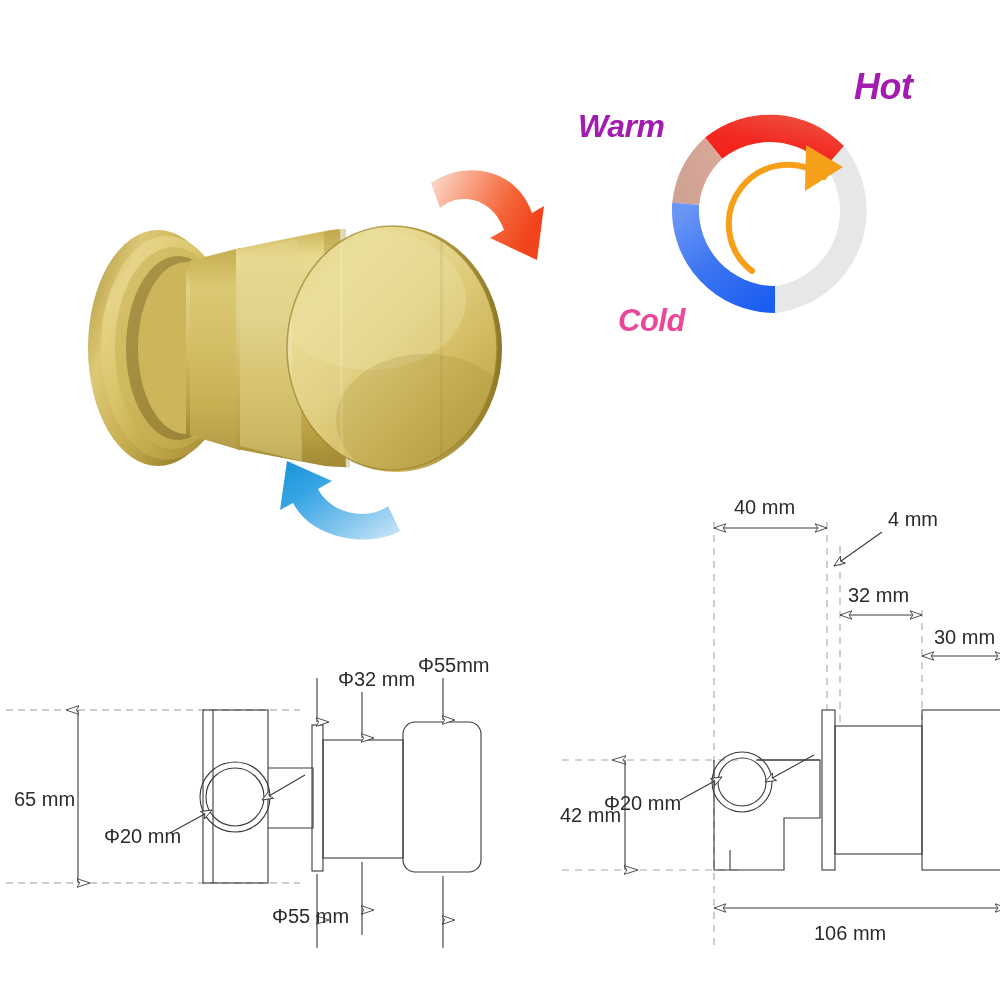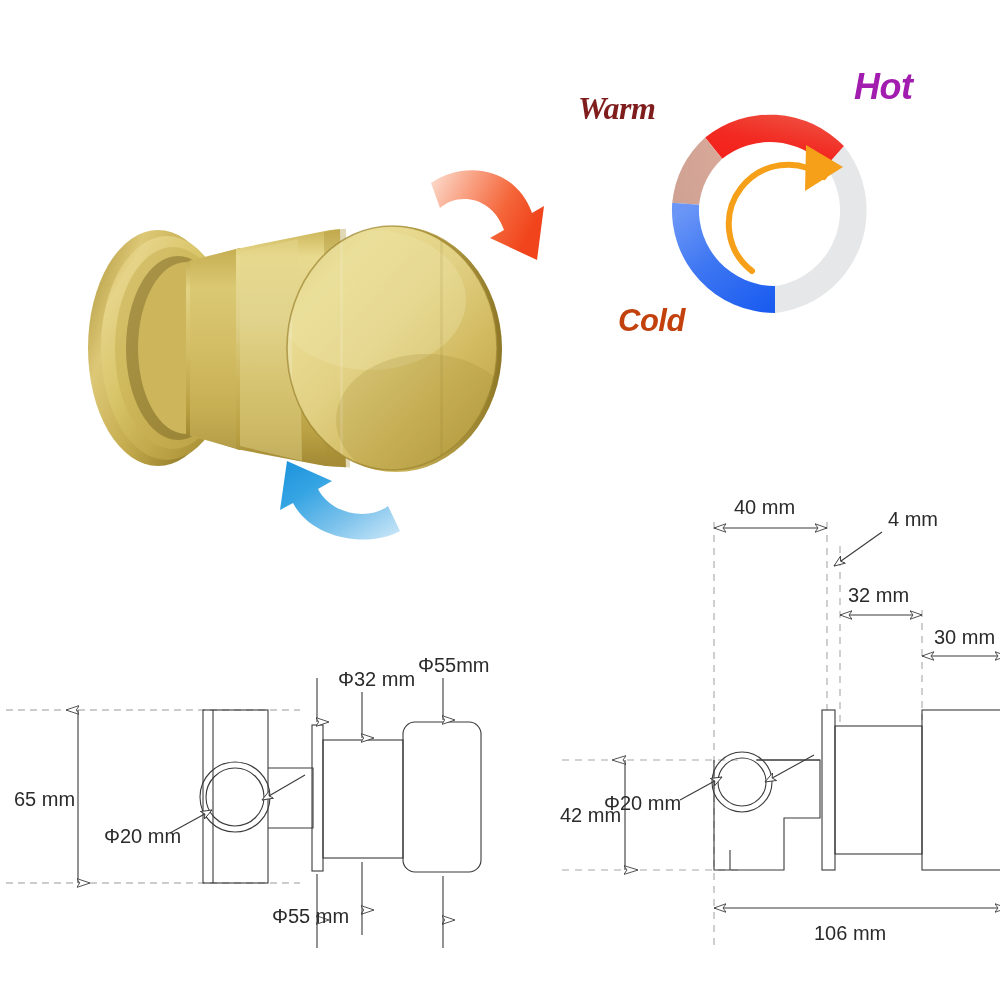--- a/index.html
+++ b/index.html
@@ -20,22 +20,22 @@
   
   #temperature-dial{left:600px;top:50px;width:360px;height:330px;}
   .dial-label{
     position:absolute;
     font-style:italic;
     font-weight:bold;
     white-space:nowrap;
     letter-spacing:-0.5px;
   }
   #label-hot{font-size:36px;color:#a21caf;left:254px;top:16px;}
-  #label-warm{font-size:32px;color:#7f1d1d;left:-22px;top:40px;font-family:Liberation Serif, serif;}
-  #label-cold{font-size:31px;color:#c2410c;left:18px;top:253px;}
+  #label-warm{font-size:32px;color:#a21caf;left:-22px;top:58px;}
+  #label-cold{font-size:31px;color:#ec4899;left:18px;top:253px;}
 
   
   .tech-svg{display:block;}
   #drawing-front{left:0px;top:630px;width:520px;height:370px;}
   #drawing-side{left:520px;top:470px;width:480px;height:500px;margin-left:32px;}
 
   text.dim{
     font-family:"Liberation Sans", sans-serif;
     fill:#2b2b2b;
   }

